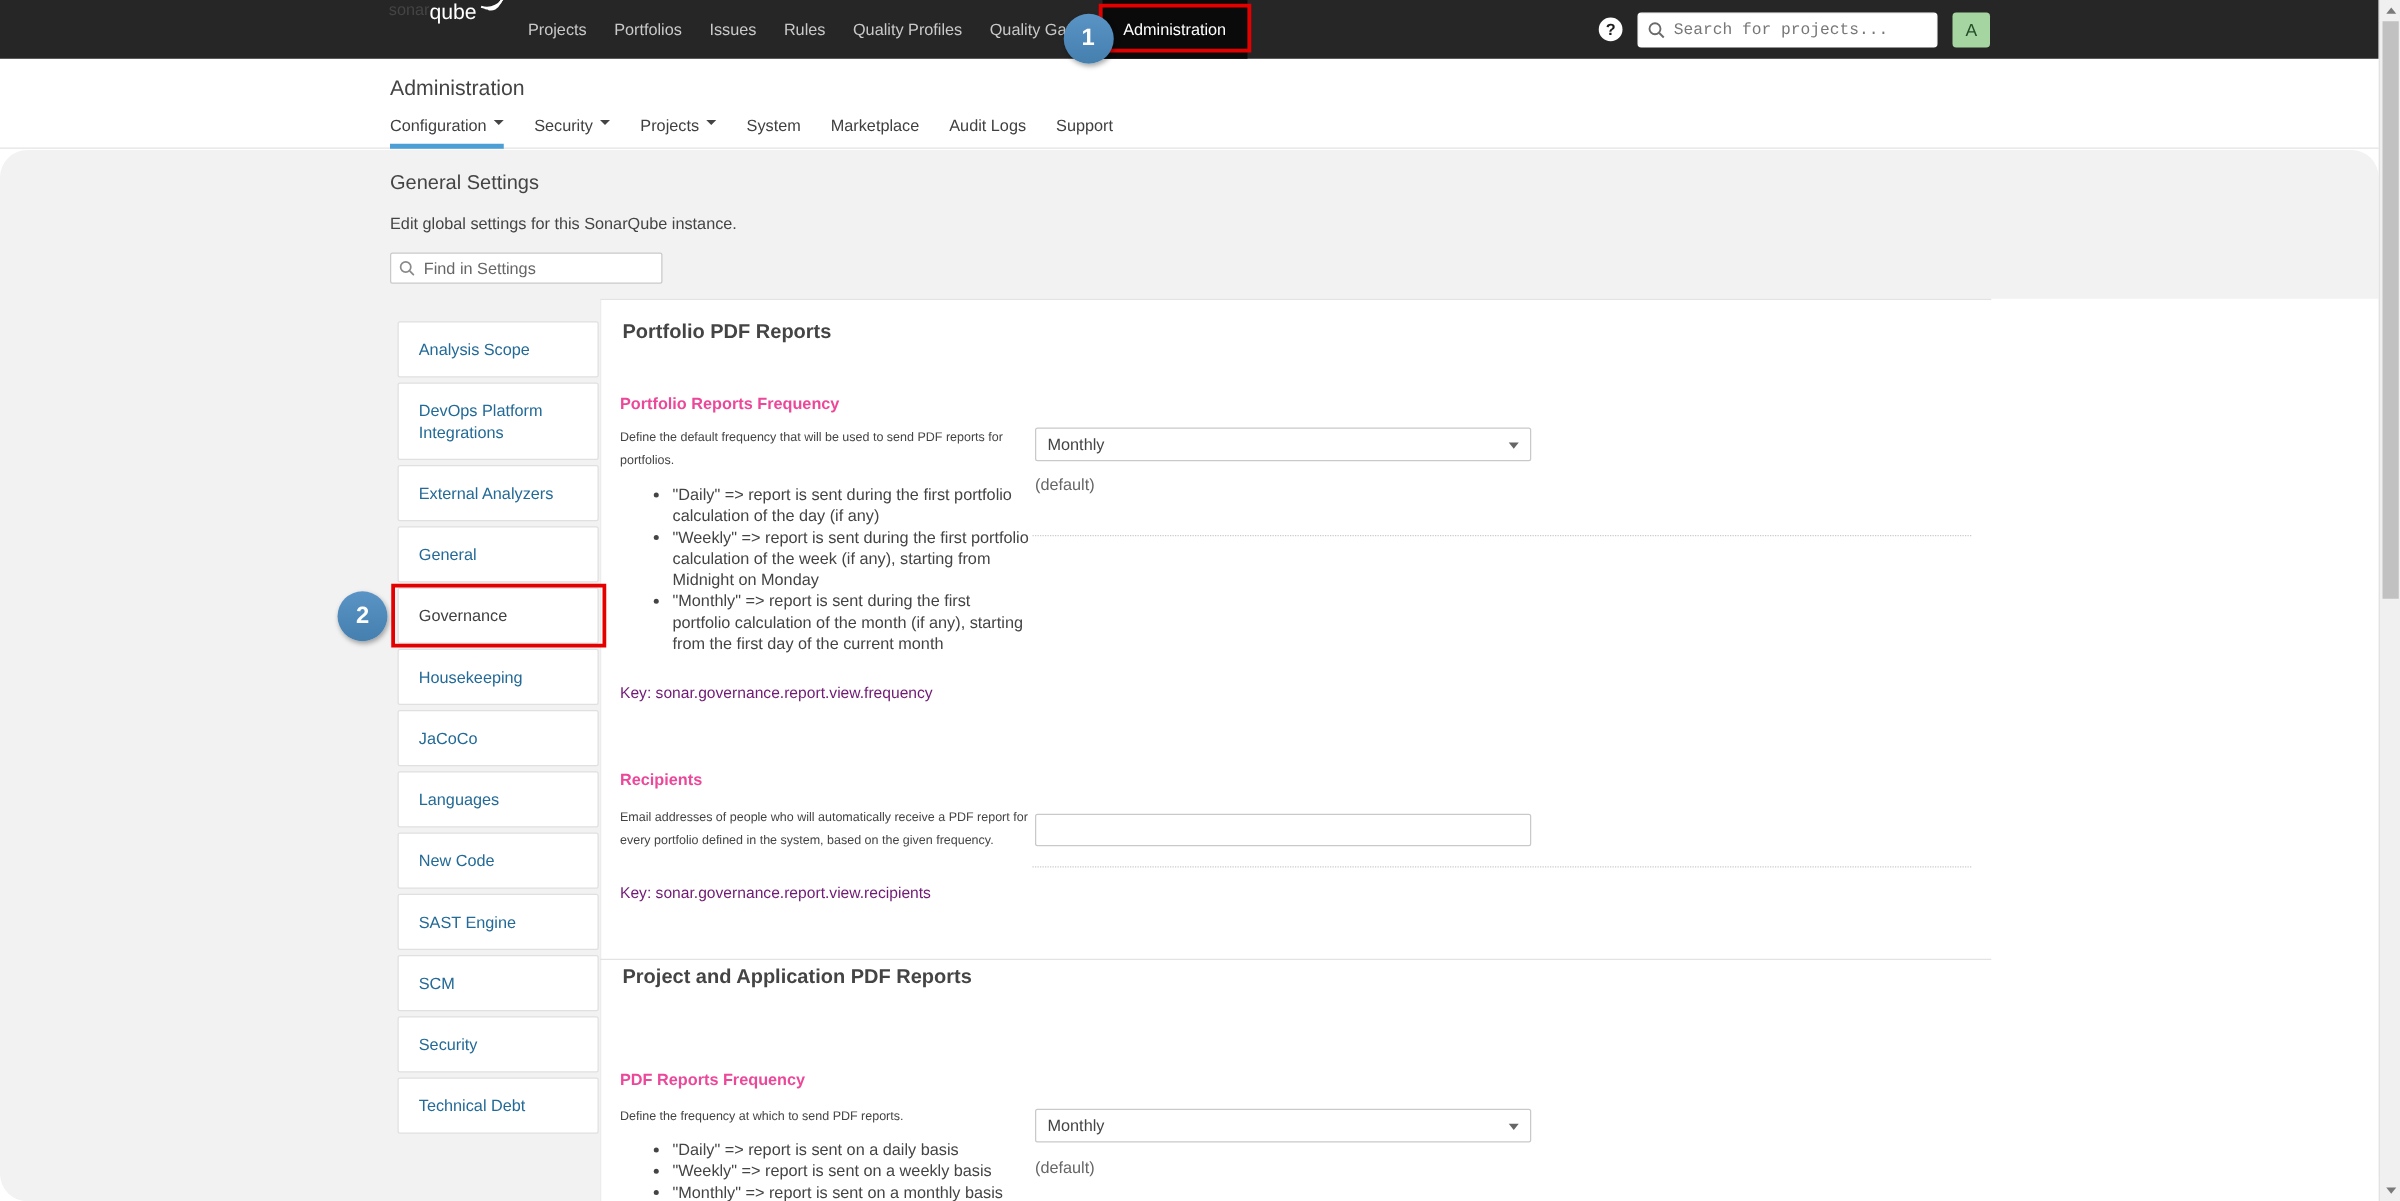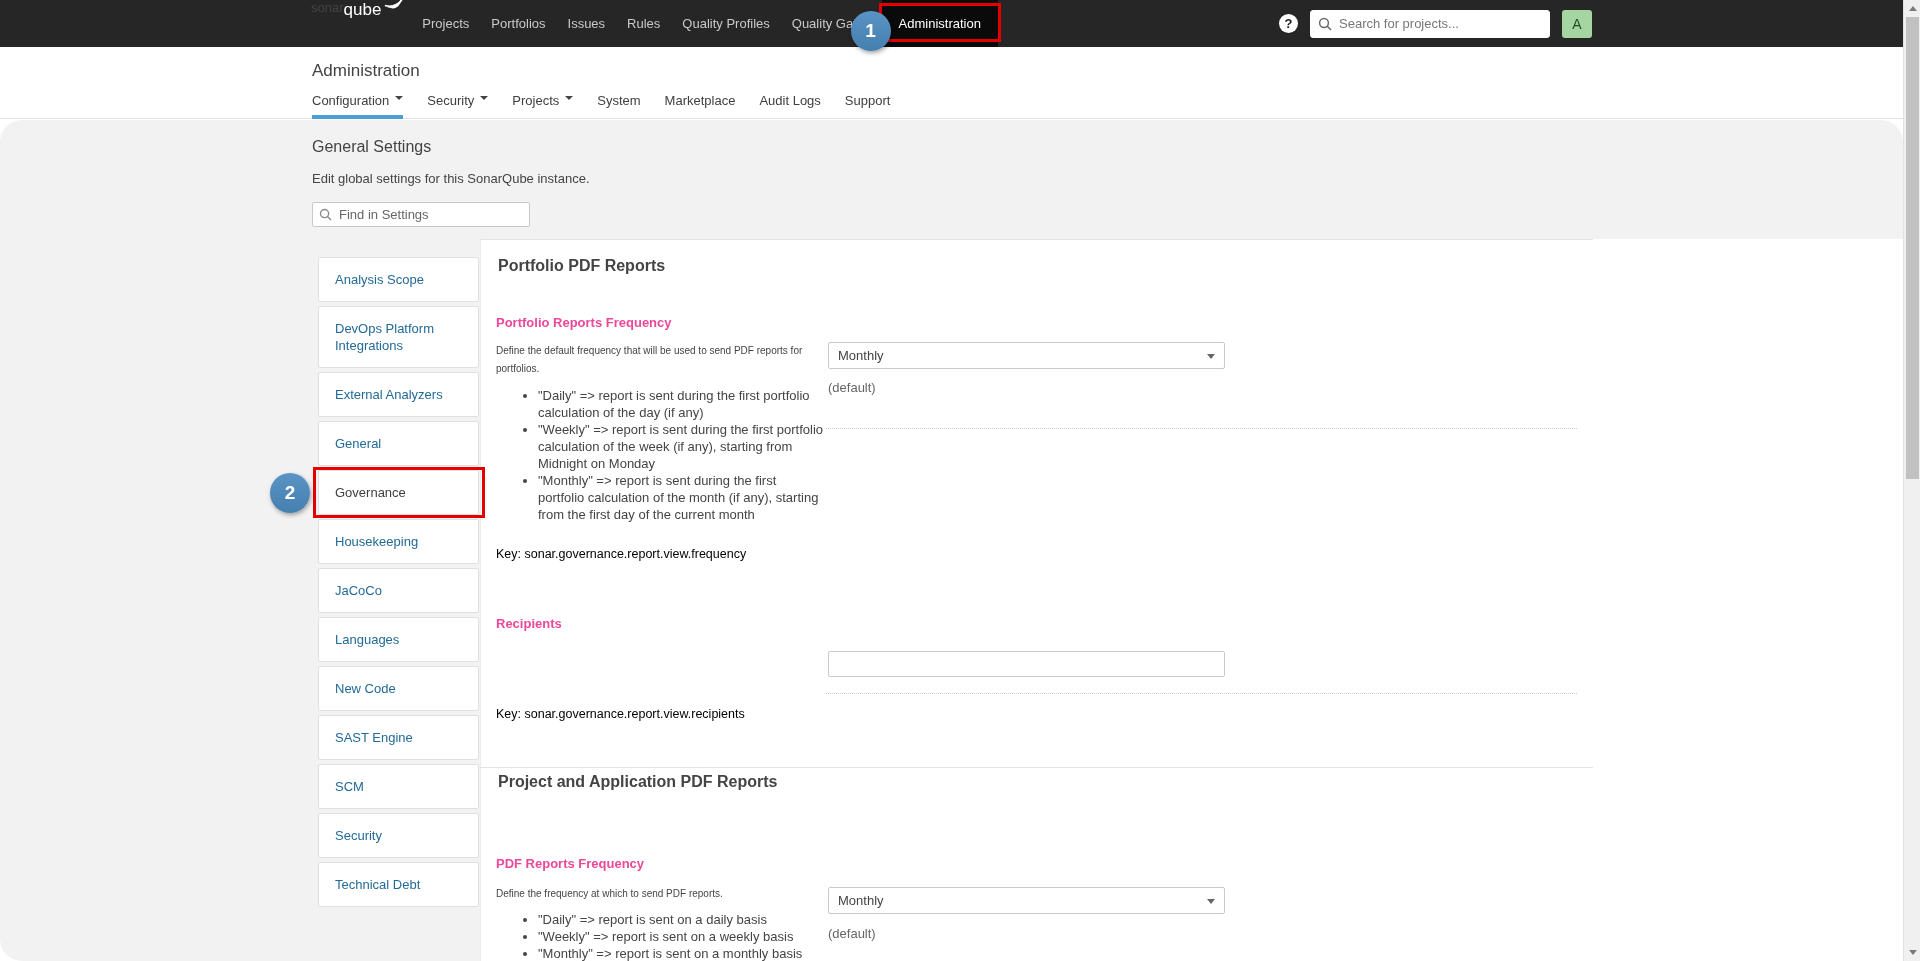--- a/index.html
+++ b/index.html
@@ -21,21 +21,21 @@
   .badge { border-radius:50%; background:linear-gradient(#5a94c6,#447fae); color:#fff;
     font-weight:700; font-size:19px; display:flex; align-items:center; justify-content:center;
     box-shadow:1px 2px 4px rgba(0,0,0,.35); z-index:45; }
   .badge-1 { position:absolute; right:-9px; top:11px; width:40px; height:40px; }
   .nav-right { position:absolute; right:311px; top:0; height:47px; display:flex; align-items:center; gap:12px; }
   .help-icon { width:19px; height:19px; border-radius:50%; background:#fff; color:#1d1d1d;
     font-weight:700; font-size:13px; display:flex; align-items:center; justify-content:center; cursor:pointer; }
   .global-search { position:relative; }
   .global-search input { width:240px; height:28px; border:1px solid #fff; border-radius:3px;
     padding:0 8px 0 28px; font-size:13px; color:#333; outline:none;
-    font-family:Liberation Sans, sans-serif; }
+    font-family:Liberation Mono, monospace; }
   .global-search input::placeholder { color:#777; }
   .search-glyph { position:absolute; left:8px; top:7px; }
   .avatar { width:30px; height:28px; border-radius:3px; background:#a5d5a0; color:#234d28;
     font-size:14px; display:flex; align-items:center; justify-content:center; cursor:pointer; }
 
   
   .admin-header { position:absolute; left:0; top:47px; width:1903px; height:72px; background:#fff;
     border-bottom:1px solid #e3e3e3; z-index:5; }
   .admin-title { position:absolute; left:312px; top:14px; font-size:17px; font-weight:400; color:#444; }
   .admin-tabs { position:absolute; left:312px; top:46px; display:flex; gap:24px;text-align:center; }
@@ -68,21 +68,21 @@
   .redbox-2 { position:absolute; left:-6px; right:-7px; top:-4px; bottom:-4px;
     border:3px solid #e50000; pointer-events:none; z-index:40; }
   .badge-2 { position:absolute; left:-49px; top:50%; margin-top:-20px; width:40px; height:40px; }
 
   
   .cat-title { position:absolute; font-size:16px; color:#444; }
   .set-name { position:absolute; font-size:13px; font-weight:700; color:#ec4899; }
   .set-desc { position:absolute; width:332px; font-size:10px; line-height:18px; color:#444; }
   .set-bullets { position:absolute; width:330px; list-style:disc outside; padding-left:42px;
     font-size:13px; line-height:17px; color:#444; }
-  .set-key { position:absolute; font-size:12.5px; color:#000000; }
+  .set-key { position:absolute; font-size:12.5px; color:#701a75; }
   .select { position:absolute; width:397px; height:27px; border:1px solid #c9c9c9; border-radius:2px;
     background:#fff; display:flex; align-items:center; padding:0 24px 0 9px; color:#444; cursor:pointer; }
   .select-caret { position:absolute; right:9px; top:11px; width:0; height:0;
     border:4px solid transparent; border-top:5px solid #666; }
   .default-note { position:absolute; font-size:13px; color:#666; }
   .text-input { position:absolute; width:397px; height:26px; border:1px solid #c9c9c9; border-radius:2px;
     background:#fff; padding:0 8px; font-size:13px; color:#333; outline:none;
     font-family:"Liberation Sans","DejaVu Sans",sans-serif; }
   .dotted-div { position:absolute; width:751px; height:0; border-top:1px dotted #cbcbcb; }
   .cat-divider { position:absolute; left:0; width:1113px; height:0; border-top:1px solid #e3e3e3; }
@@ -177,20 +177,21 @@
       </ul>
       <div class="set-key" style="left:16px; top:308px;">Key: sonar.governance.report.view.frequency</div>
       <div class="select" style="left:348px; top:103px;">
         <span>Monthly</span>
         <span class="select-caret"></span>
       </div>
       <div class="default-note" style="left:348px; top:141px;">(default)</div>
       <div class="dotted-div" style="left:346px; top:189px;"></div>
 
       <div class="set-name" style="left:16px; top:377px;">Recipients</div>
+      <div class="set-desc" style="left:16px; top:407px;">Email addresses of people who will automatically receive a PDF report for every portfolio defined in the system, based on the given frequency.</div>
       <div class="set-key" style="left:16px; top:468px;">Key: sonar.governance.report.view.recipients</div>
       <input class="text-input" style="left: 348px; top: 412px;">
       <div class="dotted-div" style="left:346px; top:454px;"></div>
 
       <div class="cat-divider" style="top:528px;"></div>
 
       <h2 class="cat-title" style="left:18px; top:534px;">Project and Application PDF Reports</h2>
 
       <div class="set-name" style="left:16px; top:617px;">PDF Reports Frequency</div>
       <div class="set-desc" style="left:16px; top:646px;">Define the frequency at which to send PDF reports.</div>

